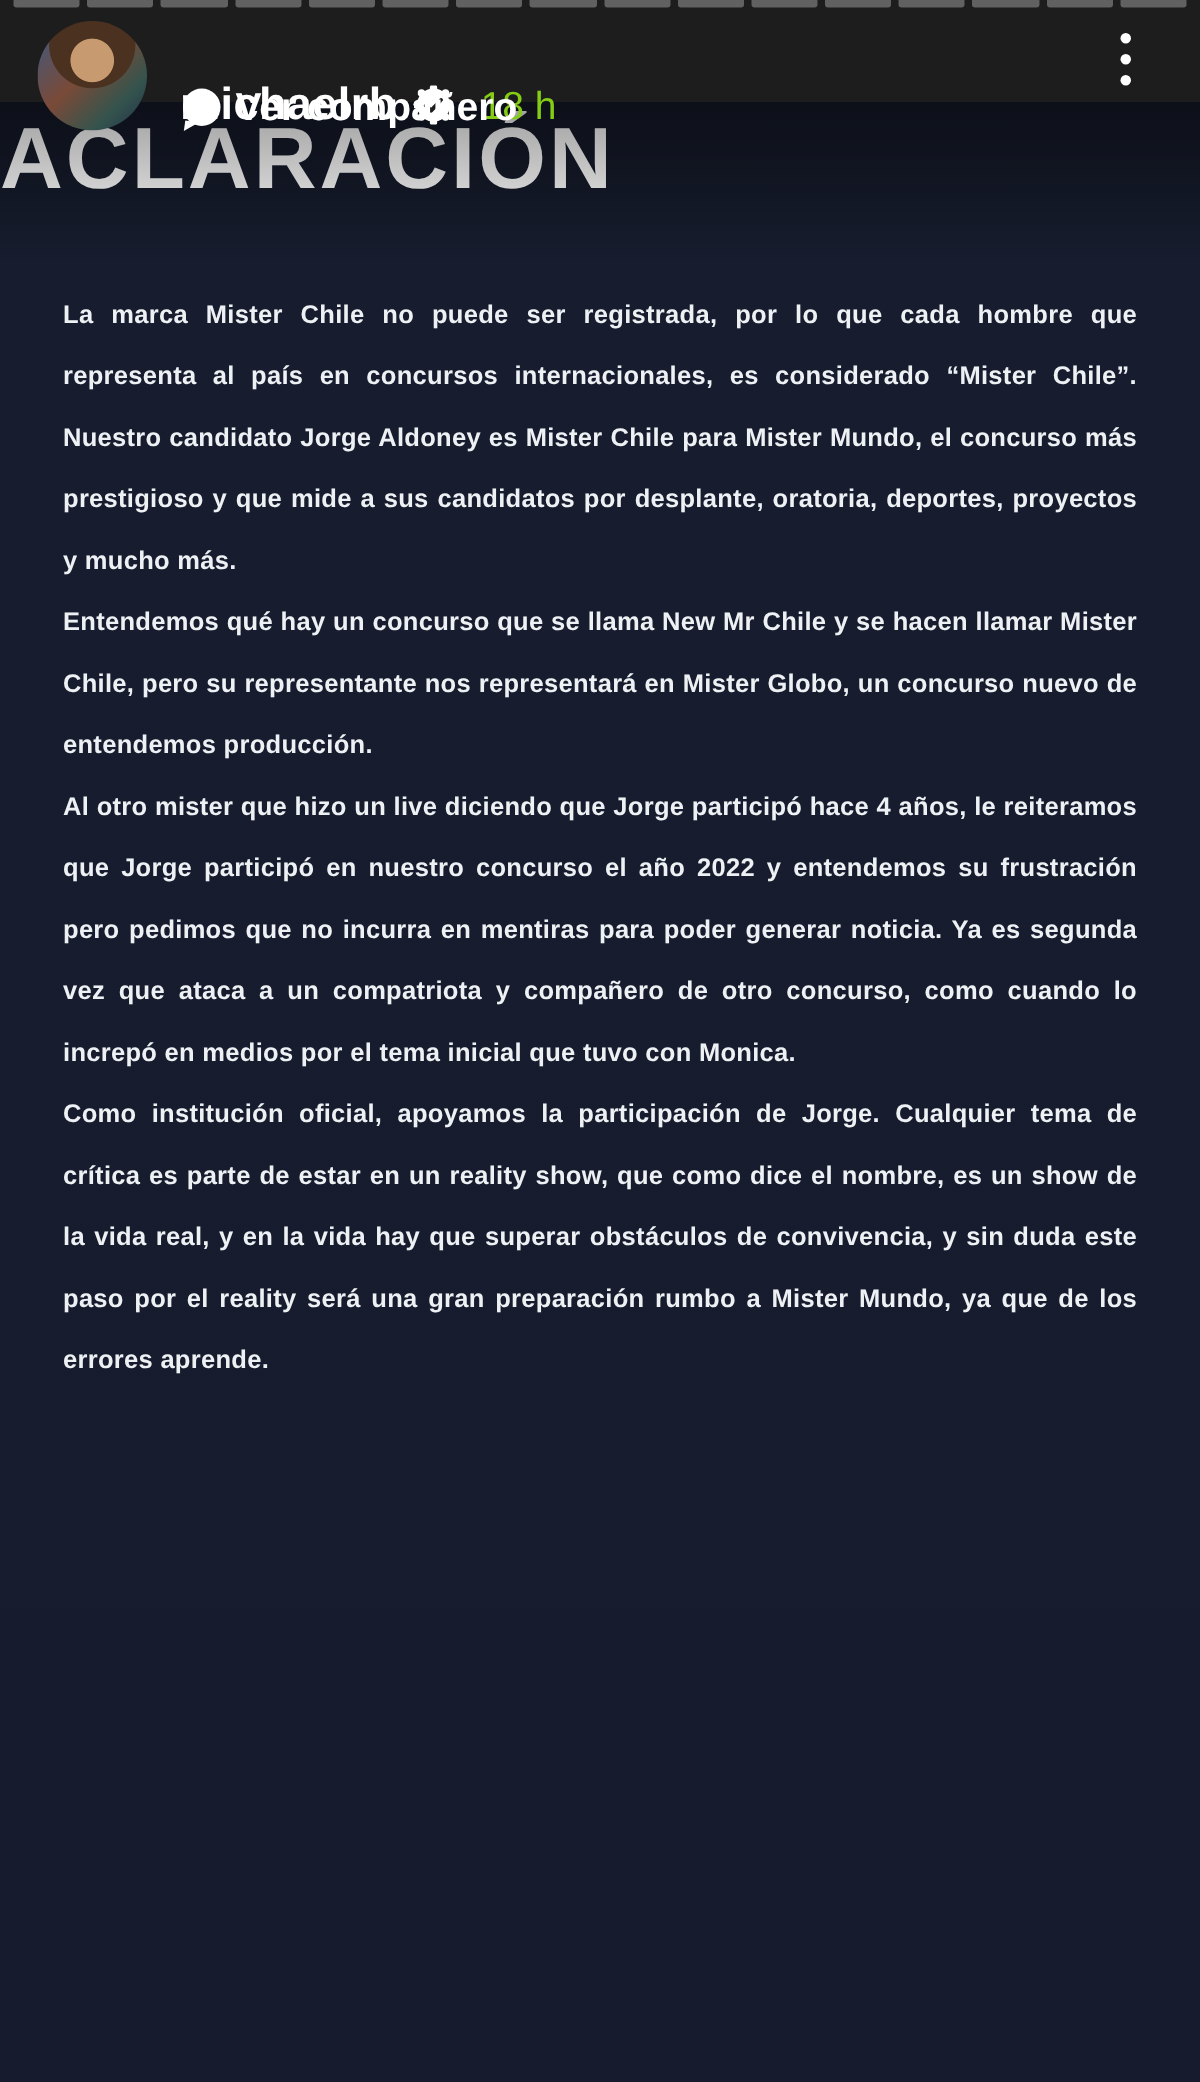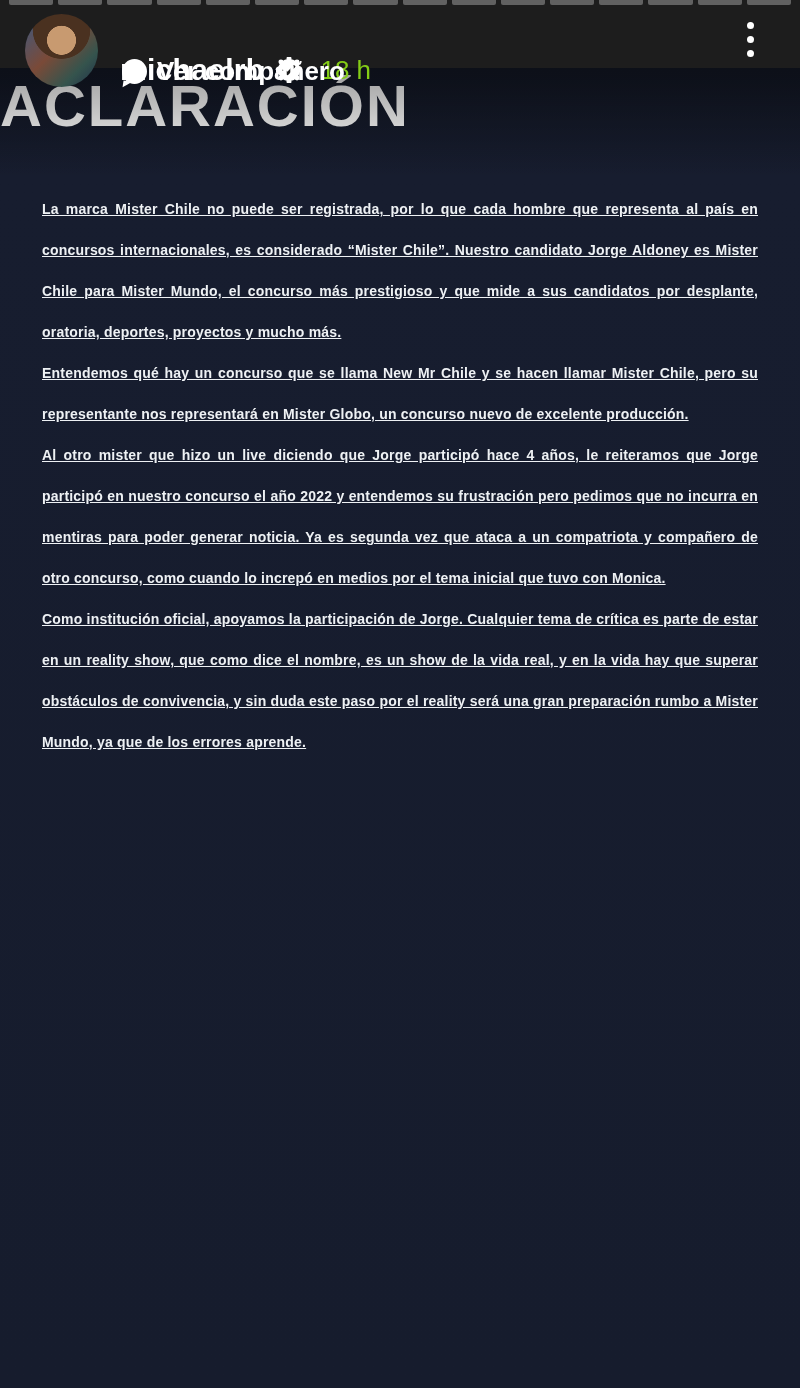--- a/index.html
+++ b/index.html
@@ -89,24 +89,23 @@
   }
   .caption .mention{text-decoration:underline;text-underline-offset:4px;cursor:pointer;}
   .title{
     margin:4px auto 0 auto;
     text-align:left;
     color:#ffffff;font-size:58px;font-weight:800;letter-spacing:2px;
   }
   .body-text{
     margin:50px 42px 0 42px;
     color:#eef1f4;
-    font-size:14px;font-weight:700;letter-spacing:.2px;
+    font-size:17px;font-weight:700;letter-spacing:.2px;
     line-height:41px;
     text-align:justify;
-    text-decoration:underline;
   }
   .body-text p{margin:0;}
   .footer-text{
     margin:26px auto 0 auto;width:636px;
     text-align:center;
     color:#e9ecef;
     font-size:19px;font-weight:700;letter-spacing:1.2px;
     line-height:42px;
     text-transform:uppercase;
   }
@@ -170,20 +169,20 @@
     <span class="translation-label">Ver compañero</span>
   </div>
 
   <div class="story">
 
 
     <div class="title">ACLARACIÓN</div>
 
     <div class="body-text">
       <p>La marca Mister Chile no puede ser registrada, por lo que cada hombre que representa al país en concursos internacionales, es considerado “Mister Chile”. Nuestro candidato Jorge Aldoney es Mister Chile para Mister Mundo, el concurso más prestigioso y que mide a sus candidatos por desplante, oratoria, deportes, proyectos y mucho más.</p>
-      <p>Entendemos qué hay un concurso que se llama New Mr Chile y se hacen llamar Mister Chile, pero su representante nos representará en Mister Globo, un concurso nuevo de excelente producción.</p>
+      <p>Entendemos qué hay un concurso que se llama New Mr Chile y se hacen llamar Mister Chile, pero su representante nos representará en Mister Globo, un concurso nuevo de entendemos producción.</p>
       <p>Al otro mister que hizo un live diciendo que Jorge participó hace 4 años, le reiteramos que Jorge participó en nuestro concurso el año 2022 y entendemos su frustración pero pedimos que no incurra en mentiras para poder generar noticia. Ya es segunda vez que ataca a un compatriota y compañero de otro concurso, como cuando lo increpó en medios por el tema inicial que tuvo con Monica.</p>
       <p>Como institución oficial, apoyamos la participación de Jorge. Cualquier tema de crítica es parte de estar en un reality show, que como dice el nombre, es un show de la vida real, y en la vida hay que superar obstáculos de convivencia, y sin duda este paso por el reality será una gran preparación rumbo a Mister Mundo, ya que de los errores aprende.</p>
     </div>
 
 
   </div>
 </div>
 
 </body></html>

